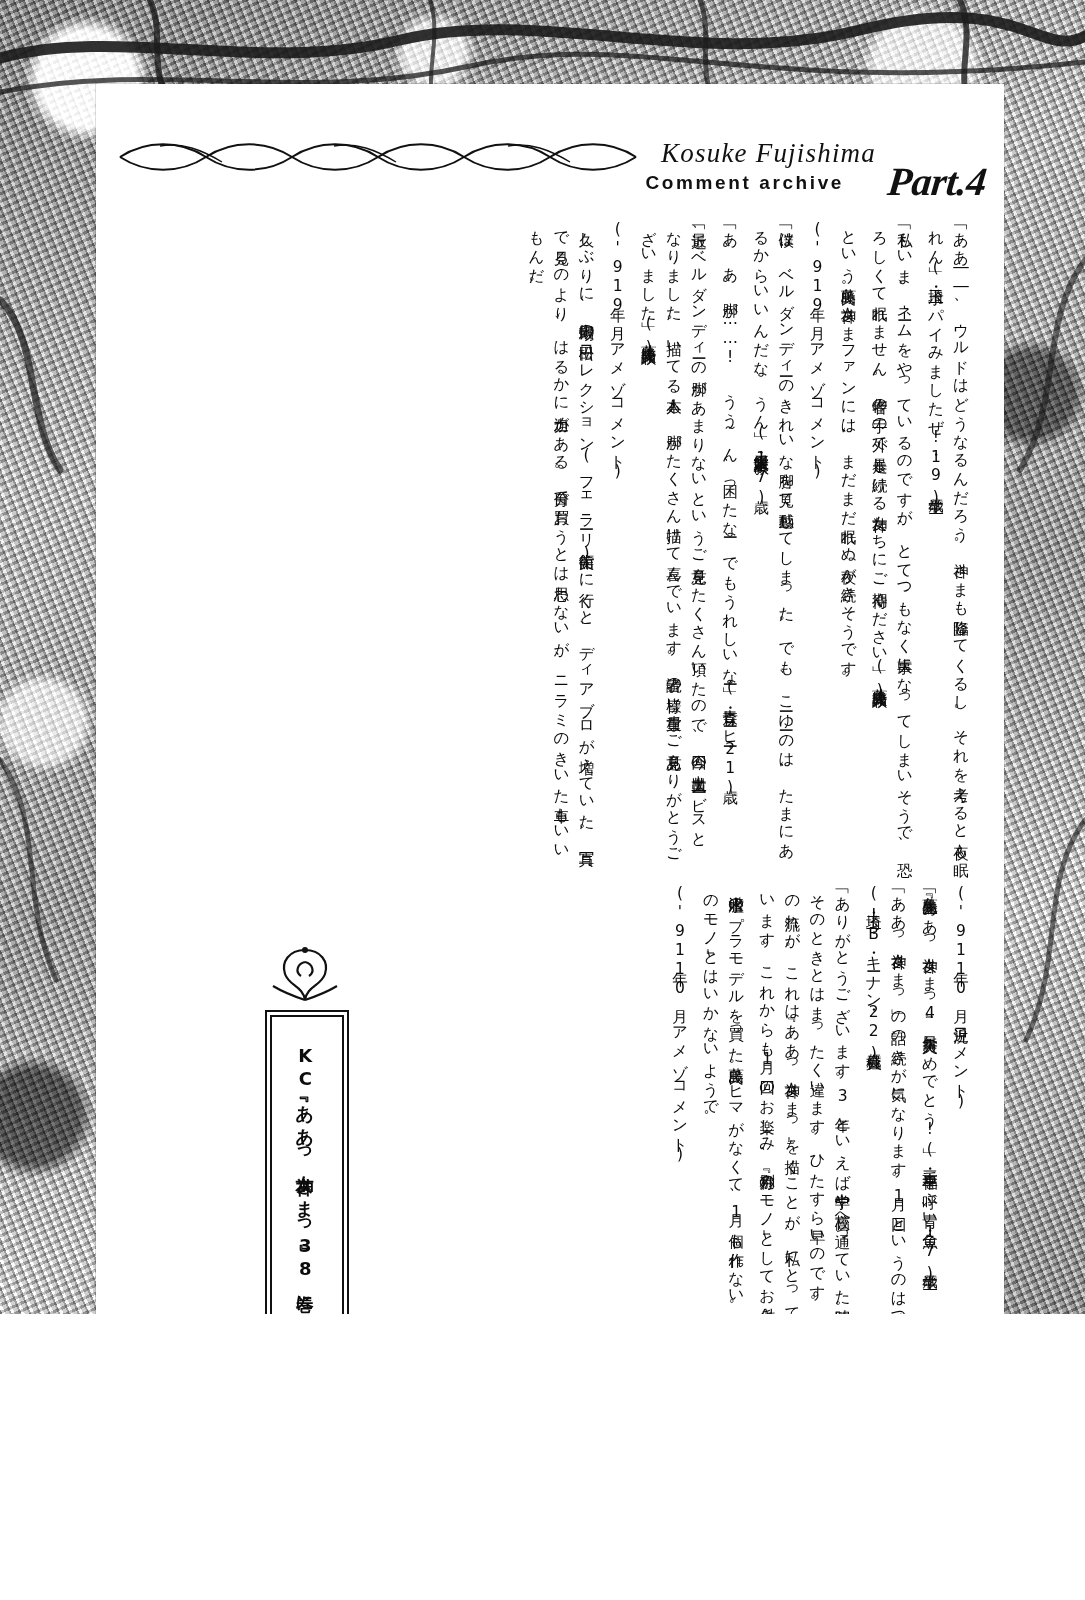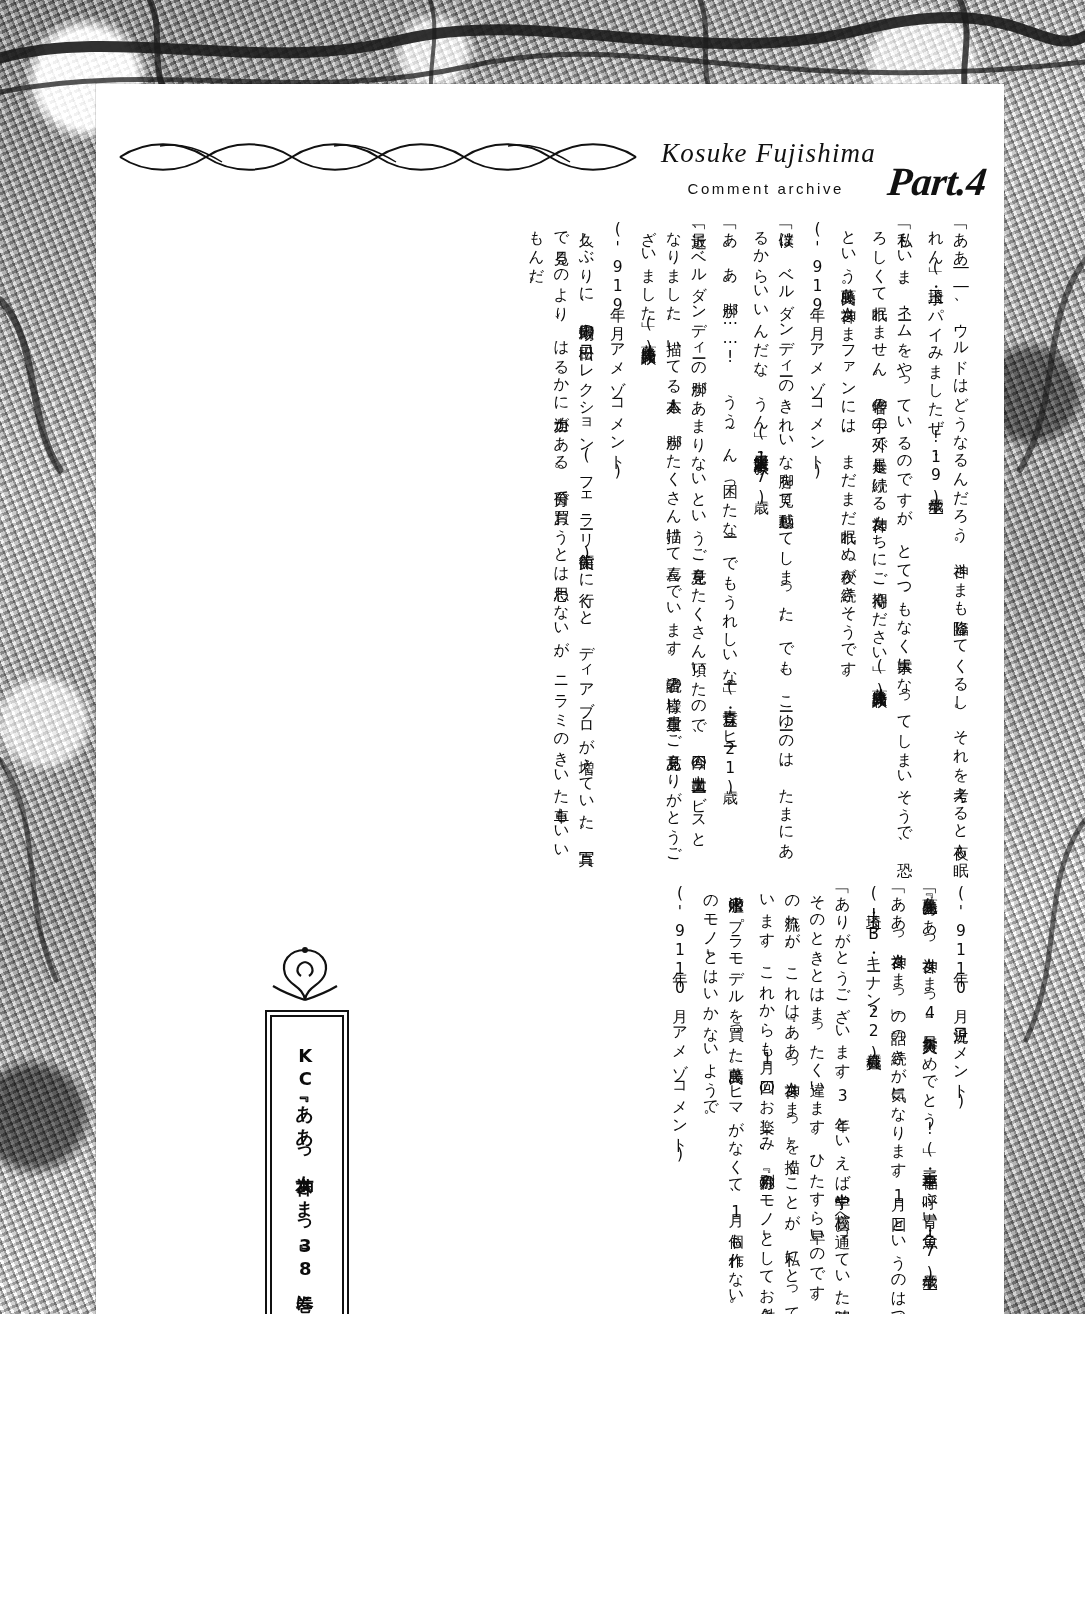--- a/index.html
+++ b/index.html
@@ -81,26 +81,25 @@
     font-style: italic;
     letter-spacing: 1.2px;
     color: #111;
     white-space: nowrap;
   }
   .subtitle-en {
     position: absolute;
     right: 160px;
     top: 60px;
     font-family: "Liberation Sans", sans-serif;
-    font-size: 15px;
-    font-weight: normal;
+    font-size: 19px;
+    font-weight: bold;
     letter-spacing: 2.6px;
     color: #111;
     white-space: nowrap;
-    margin-top: 8px;
   }
   .part-label {
     position: absolute;
     right: 18px;
     top: 46px;
     font-family: "Liberation Serif", serif;
     font-style: italic;
     font-weight: bold;
     font-size: 40px;
     letter-spacing: -0.5px;

